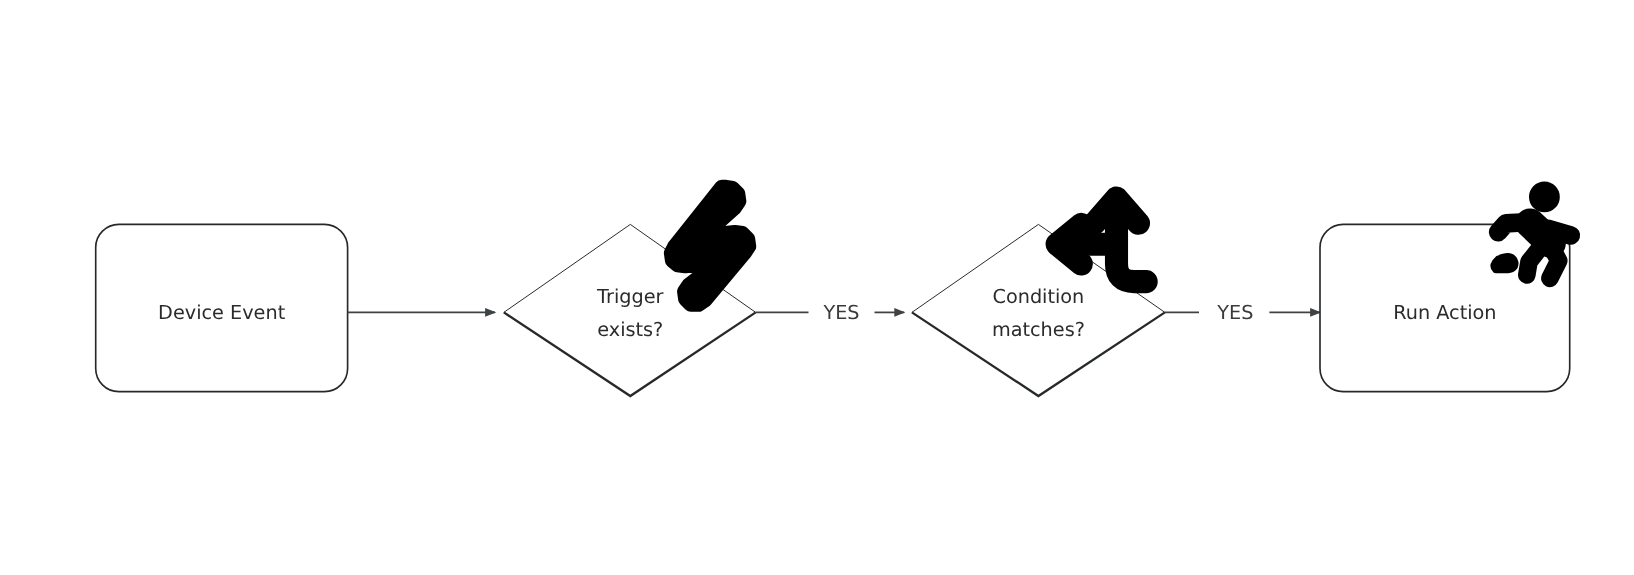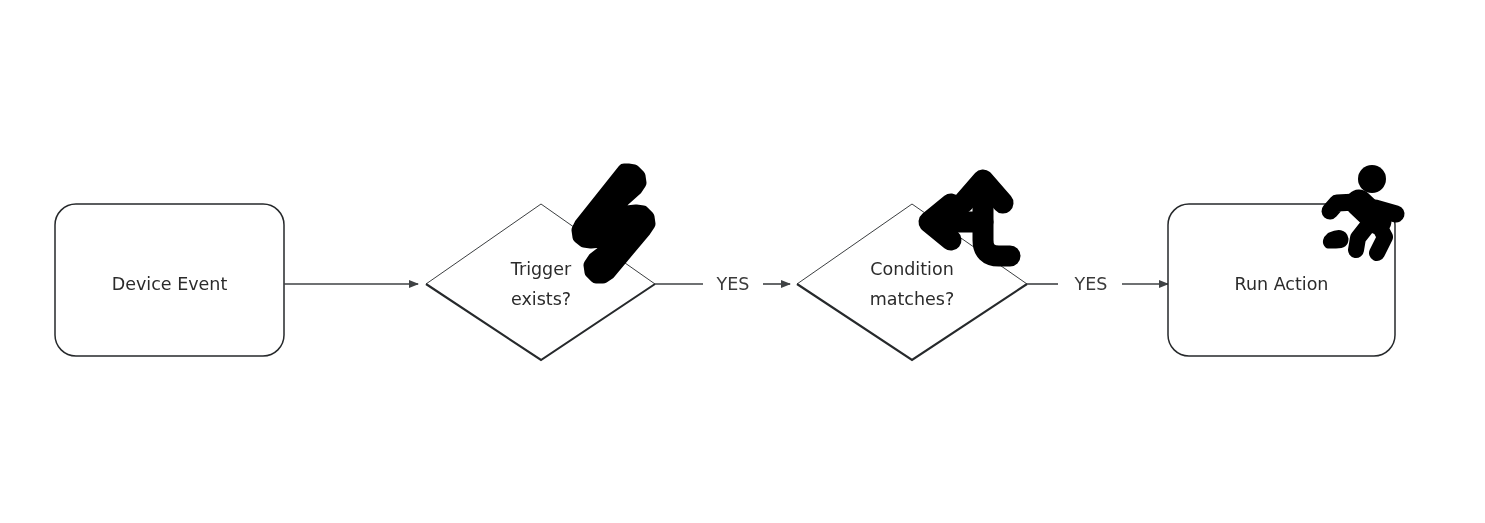--- a/index.html
+++ b/index.html
@@ -9,20 +9,21 @@
   }
   body {
     font-family: "DejaVu Sans", sans-serif;
   }
   #canvas {
     position: relative;
     width: 1445px;
     height: 523px;
     background: #ffffff;
     overflow: hidden;
+    margin-left: 32px;
   }
   #flow-svg {
     position: absolute;
     left: 0;
     top: 0;
     width: 1485px;
     height: 523px;
   }
   .node-label {
     font-family: "DejaVu Sans", sans-serif;

